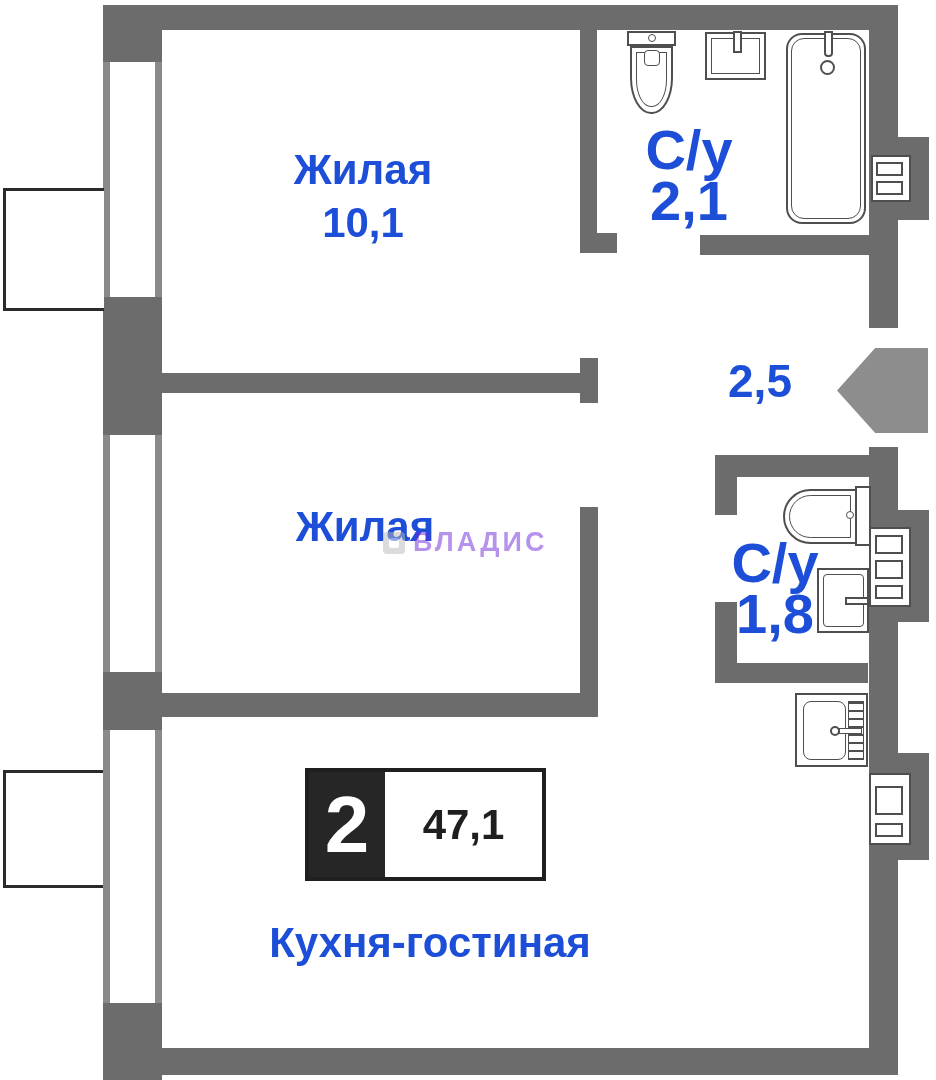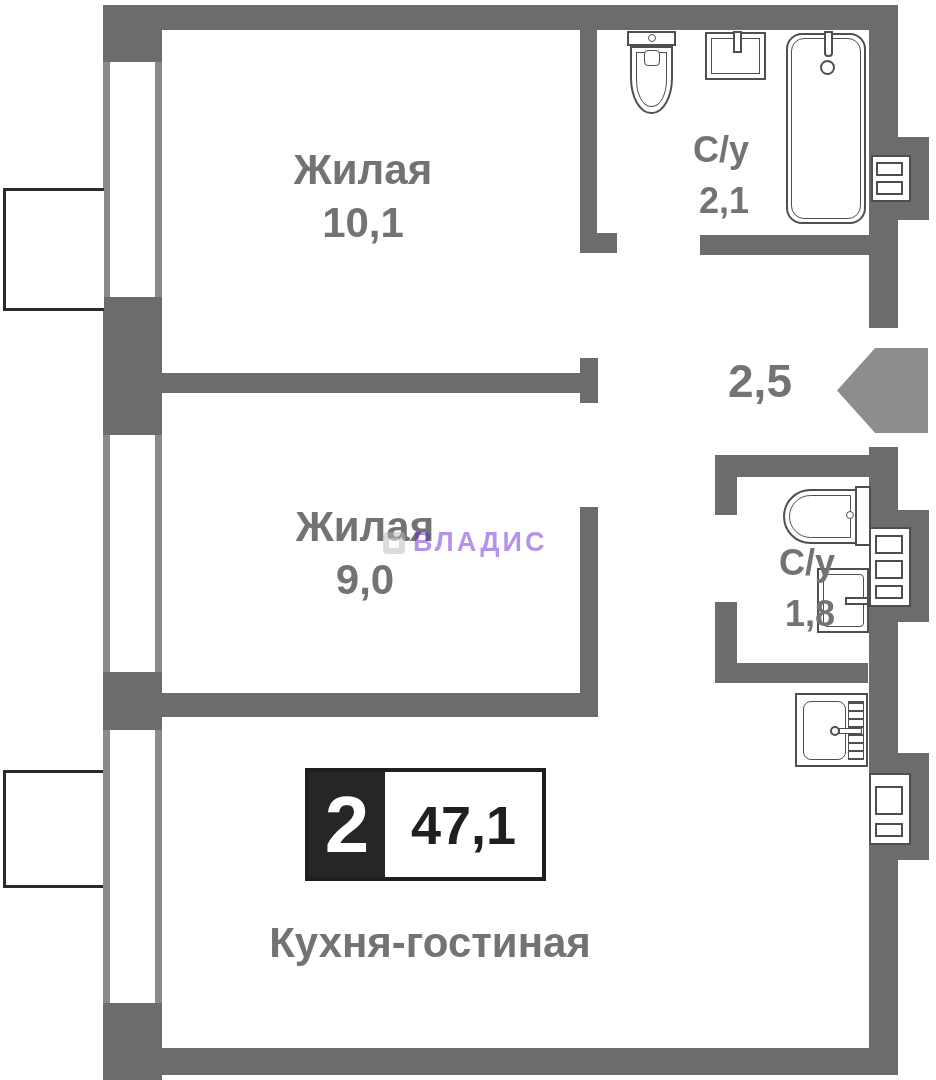--- a/index.html
+++ b/index.html
@@ -7,31 +7,31 @@
     position:relative;width:936px;height:1080px;background:#ffffff;overflow:hidden;
     font-family:"Liberation Sans","DejaVu Sans",sans-serif;color:#1d1d1d;
   }
   .wall{position:absolute;background:#6c6c6c;}
   .winline{position:absolute;background:#8a8a8a;width:7px;}
   .balcony{position:absolute;background:#ffffff;border:3px solid #2b2b2b;border-right:none;box-sizing:border-box;}
   .nichebox{position:absolute;background:#ffffff;border:2px solid #4f4f4f;box-sizing:border-box;}
   .nrect{position:absolute;background:#ffffff;border:2px solid #4f4f4f;box-sizing:border-box;}
   .fix{position:absolute;background:#ffffff;border:2px solid #4f4f4f;box-sizing:border-box;}
   .fix2{position:absolute;background:#ffffff;border:1.5px solid #4f4f4f;box-sizing:border-box;}
-  .label{position:absolute;text-align:center;font-weight:600;color:#737373;}
+  .label{position:absolute;text-align:center;font-weight:600;color:#1d4ed8;}
   .label .ln{display:block;}
   .room-lab{font-size:42px;line-height:53px;}
-  .bath-lab{font-size:36px;line-height:51px;text-align:right;}
+  .bath-lab{font-size:56px;line-height:51px;}
   .hall-lab{font-size:46px;line-height:50px;}
   .badge{position:absolute;left:305px;top:768px;width:241px;height:113px;border:4px solid #1f1f1f;
          box-sizing:border-box;display:flex;background:#ffffff;}
   .badge-left{width:76px;background:#262626;color:#ffffff;display:flex;align-items:center;justify-content:center;
               font-size:80px;font-weight:700;line-height:1;}
   .badge-right{flex:1;display:flex;align-items:center;justify-content:center;
-               font-size:54px;font-weight:700;color:#1f1f1f;line-height:1;}
+               font-size:42px;font-weight:700;color:#1f1f1f;line-height:1;}
   .arrow{position:absolute;left:837px;top:348px;width:91px;height:85px;background:#8d8d8d;
          clip-path:polygon(0% 50%,42% 0%,100% 0%,100% 100%,42% 100%);}
   .watermark{position:absolute;left:383px;top:527px;display:flex;align-items:center;gap:8px;opacity:0.5;}
   .wm-ico{width:22px;height:22px;background:#b9b9b9;border-radius:4px;position:relative;}
   .wm-ico:after{content:"";position:absolute;left:6px;top:6px;width:10px;height:10px;background:#ffffff;border-radius:2px;}
   .wm-text{font-size:27px;font-weight:700;letter-spacing:3px;color:#6d28d9;}
   .drain{position:absolute;background-image:repeating-linear-gradient(180deg,#4f4f4f 0px,#4f4f4f 2px,#ffffff 2px,#ffffff 8px);
          border:1.5px solid #4f4f4f;box-sizing:border-box;background-color:#fff;}
 </style>
 </head>
@@ -135,21 +135,20 @@
     <div class="fix2" style="left:839px;top:728px;width:23px;height:6px;"></div>
   </div>
 
   <div class="label room-lab" style="left:238px;top:143px;width:250px;">
     <span class="ln">Жилая</span>
     <span class="ln">10,1</span>
   </div>
 
   <div class="label room-lab" style="left:240px;top:500px;width:250px;">
     <span class="ln">Жилая</span>
-    <span class="ln">9,0</span>
   </div>
 
   <div class="label bath-lab" style="left:629px;top:124px;width:120px;">
     <span class="ln">С/у</span>
     <span class="ln">2,1</span>
   </div>
 
   <div class="label hall-lab" style="left:700px;top:356px;width:120px;">
     <span class="ln">2,5</span>
   </div>

